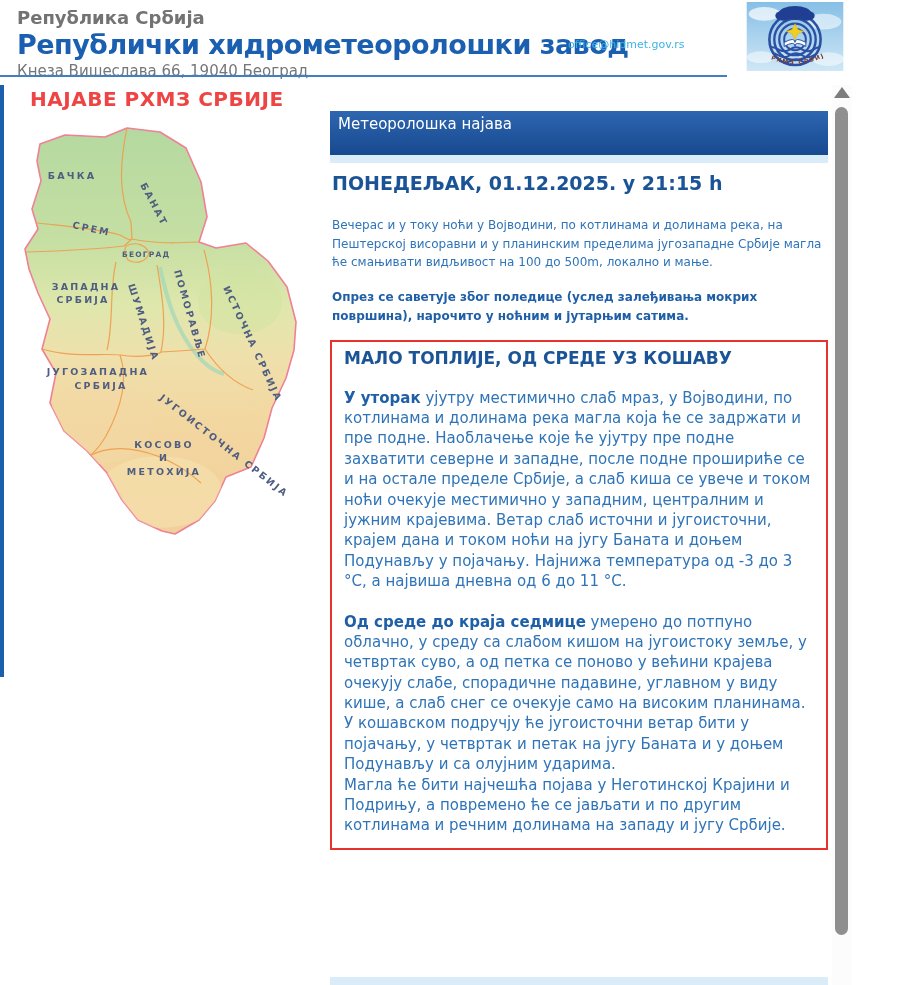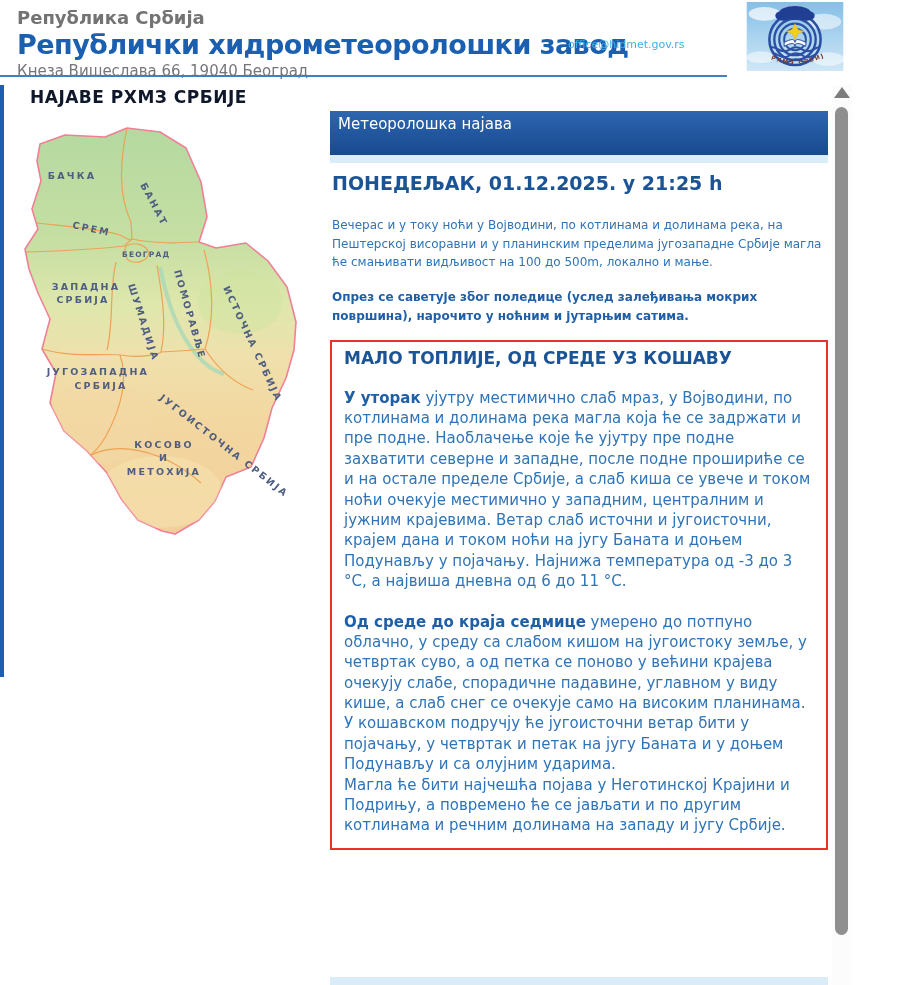--- a/index.html
+++ b/index.html
@@ -8,22 +8,22 @@
   
   .hdr-text{position:absolute;left:17px;top:7px;}
   .hdr-country{font-size:18px;font-weight:bold;color:#737373;}
   .hdr-org{font-size:27px;font-weight:bold;color:#1a5fb0;margin:1px 0 2px;letter-spacing:-0.5px;}
   .hdr-address{font-size:15px;color:#75767a;}
   .hdr-email{position:absolute;left:568px;top:38px;font-size:11px;color:#3db3e8;cursor:pointer;}
   .hdr-rule{position:absolute;left:0;top:75px;width:727px;height:2px;background:#4080c0;}
   .logo{position:absolute;left:746px;top:2px;width:98px;height:69px;}
   
   .left-accent{position:absolute;left:0;top:85px;width:4px;height:592px;background:#1c5fae;}
-  .section-title{position:absolute;left:30px;top:87px;font-size:17px;font-weight:bold;
-                 color:#0f172a;letter-spacing:0.5px;}
+  .section-title{position:absolute;left:30px;top:87px;font-size:20px;font-weight:bold;
+                 color:#ef4444;letter-spacing:0.5px;}
   .map-wrap{position:absolute;left:10px;top:122px;width:310px;height:420px;}
   .map-label{font-weight:bold;fill:#4e5d80;font-size:9.5px;letter-spacing:2.2px;
              font-family:"DejaVu Sans",sans-serif;}
   .map-label.small{font-size:7.5px;letter-spacing:1.2px;}
   
   .col{position:absolute;left:330px;top:111px;width:498px;}
   .panel-header{height:44px;line-height:26px;padding-left:8px;color:#ffffff;font-size:15px;
                 background:linear-gradient(#2d66b0,#17498f);box-sizing:border-box;}
   .panel-strip{height:8px;background:#d9ecf7;}
   .date-heading{margin:9px 0 0 2px;font-size:19px;font-weight:bold;color:#1b5496;}
@@ -167,21 +167,21 @@
       </g>
     </svg>
   </div>
 
   <main class="col">
     <div class="panel-header">
       <span>Метеоролошка најава</span>
     </div>
     <div class="panel-strip"></div>
 
-    <h2 class="date-heading">ПОНЕДЕЉАК, 01.12.2025. у 21:25 h</h2>
+    <h2 class="date-heading">ПОНЕДЕЉАК, 01.12.2025. у 21:15 h</h2>
 
     <p class="body">Вечерас и у току ноћи у Војводини, по котлинама и долинама река, на Пештерској висоравни и у планинским пределима југозападне Србије магла ће смањивати видљивост на 100 до 500m, локално и мање.</p>
 
     <p class="body warning">Опрез се саветује због поледице (услед залеђивања мокрих површина), нарочито у ноћним и јутарњим сатима.</p>
 
     <section class="outlook">
       <h3>МАЛО ТОПЛИЈЕ, ОД СРЕДЕ УЗ КОШАВУ</h3>
       <p><strong>У уторак</strong><span> ујутру местимично слаб мраз, у Војводини, по котлинама и долинама река магла која ће се задржати и пре подне. Наоблачење које ће ујутру пре подне захватити северне и западне, после подне прошириће се и на остале пределе Србије, а слаб киша се увече и током ноћи очекује местимично у западним, централним и јужним крајевима. Ветар слаб источни и југоисточни, крајем дана и током ноћи на југу Баната и доњем Подунављу у појачању. Најнижа температура од -3 до 3 °C, а највиша дневна од 6 до 11 °C.</span></p>
       <p><strong>Од среде до краја седмице</strong><span> умерено до потпуно облачно, у среду са слабом кишом на југоистоку земље, у четвртак суво, а од петка се поново у већини крајева очекују слабе, спорадичне падавине, углавном у виду кише, а слаб снег се очекује само на високим планинама.</span><br>
          <span>У кошавском подручју ће југоисточни ветар бити у појачању, у четвртак и петак на југу Баната и у доњем Подунављу и са олујним ударима.</span><br>

